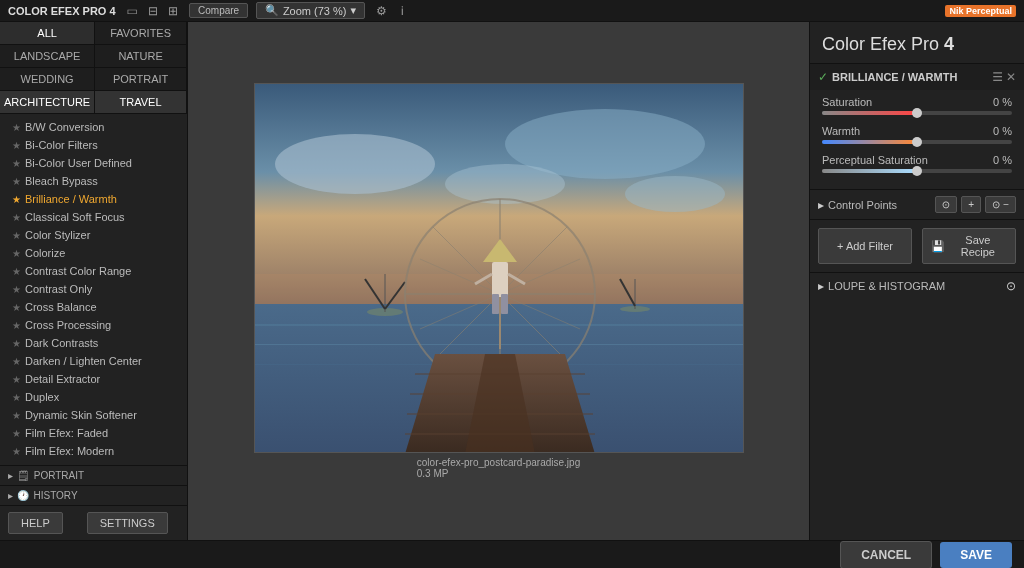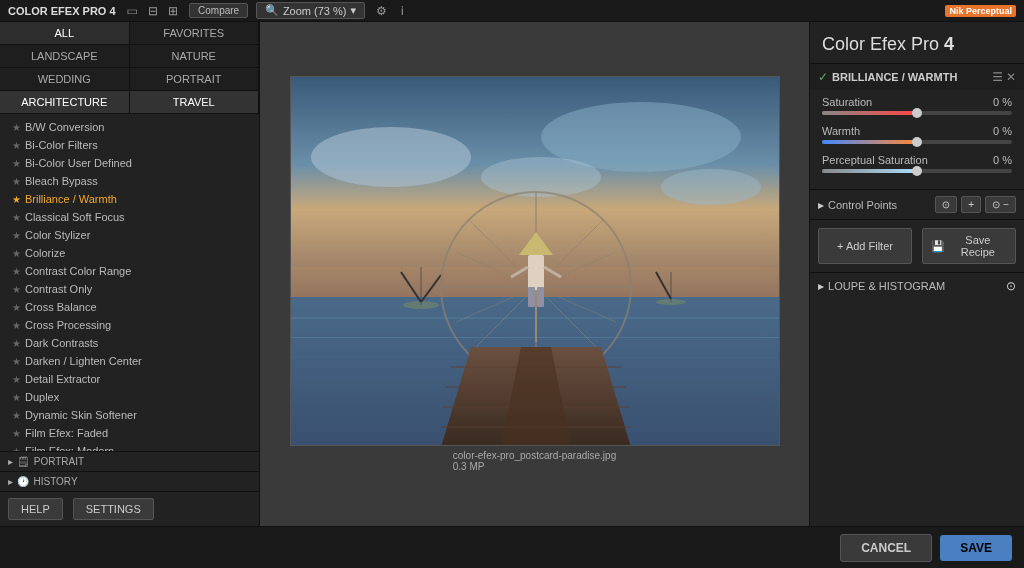--- a/index.html
+++ b/index.html
@@ -73,21 +73,21 @@
 
     
     .main {
       display: flex;
       flex: 1;
       overflow: hidden;
     }
 
     
     .left-panel {
-      width: 260px;
+      width: 188px;
       background: #222;
       display: flex;
       flex-direction: column;
       border-right: 1px solid #111;
       flex-shrink: 0;
     }
 
     
     .filter-tabs {
       display: grid;
@@ -150,21 +150,21 @@
       display: flex;
       align-items: center;
       gap: 4px;
     }
 
     
     .left-bottom {
       border-top: 1px solid #111;
       padding: 6px 8px;
       display: flex;
-      gap: 10px;
+      gap: 24px;
     }
     .left-bottom-btn {
       background: #3a3a3a;
       border: 1px solid #555;
       color: #ccc;
       font-size: 11px;
       padding: 4px 12px;
       cursor: pointer;
       border-radius: 2px;
     }
@@ -368,21 +368,21 @@
       font-size: 11px;
       color: #bbb;
       flex: 1;
     }
 
     
     .right-spacer { flex: 1; }
 
     
     .bottom-bar {
-      height: 42px;
+      height: 28px;
       background: #1a1a1a;
       display: flex;
       align-items: center;
       justify-content: flex-end;
       padding: 0 12px;
       gap: 8px;
       border-top: 1px solid #111;
     }
     .bottom-btn {
       padding: 6px 20px;
@@ -392,21 +392,21 @@
       border-radius: 3px;
       border: none;
     }
     .cancel-btn {
       background: #3a3a3a;
       color: #ccc;
       border: 1px solid #555;
     }
     .save-btn {
       background: #4a7fc1;
-      color: #000000;
+      color: #ffffff;
     }
   </style>
 </head>
 <body>
 
 <div class="top-bar">
   <span class="top-bar-title">COLOR EFEX PRO 4</span>
   <div class="top-bar-icons">
     <span class="top-bar-icon">▭</span>
     <span class="top-bar-icon">⊟</span>

